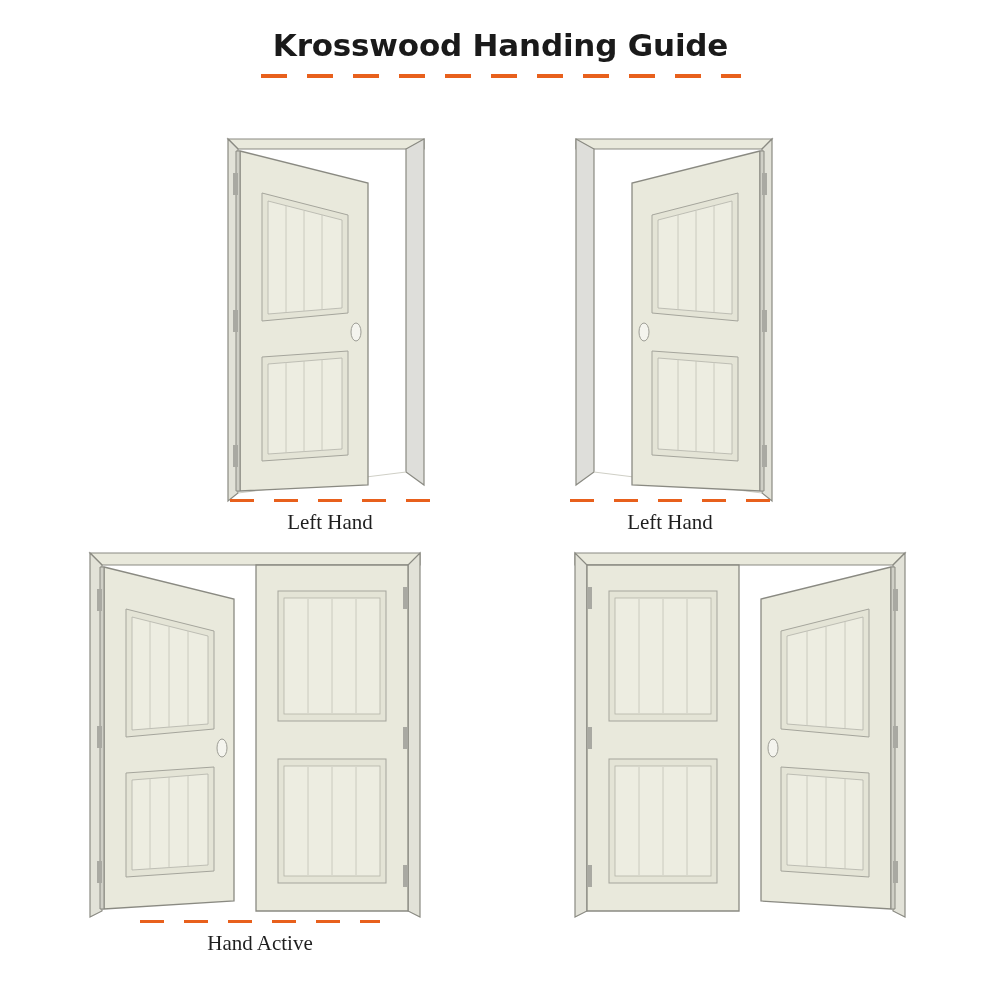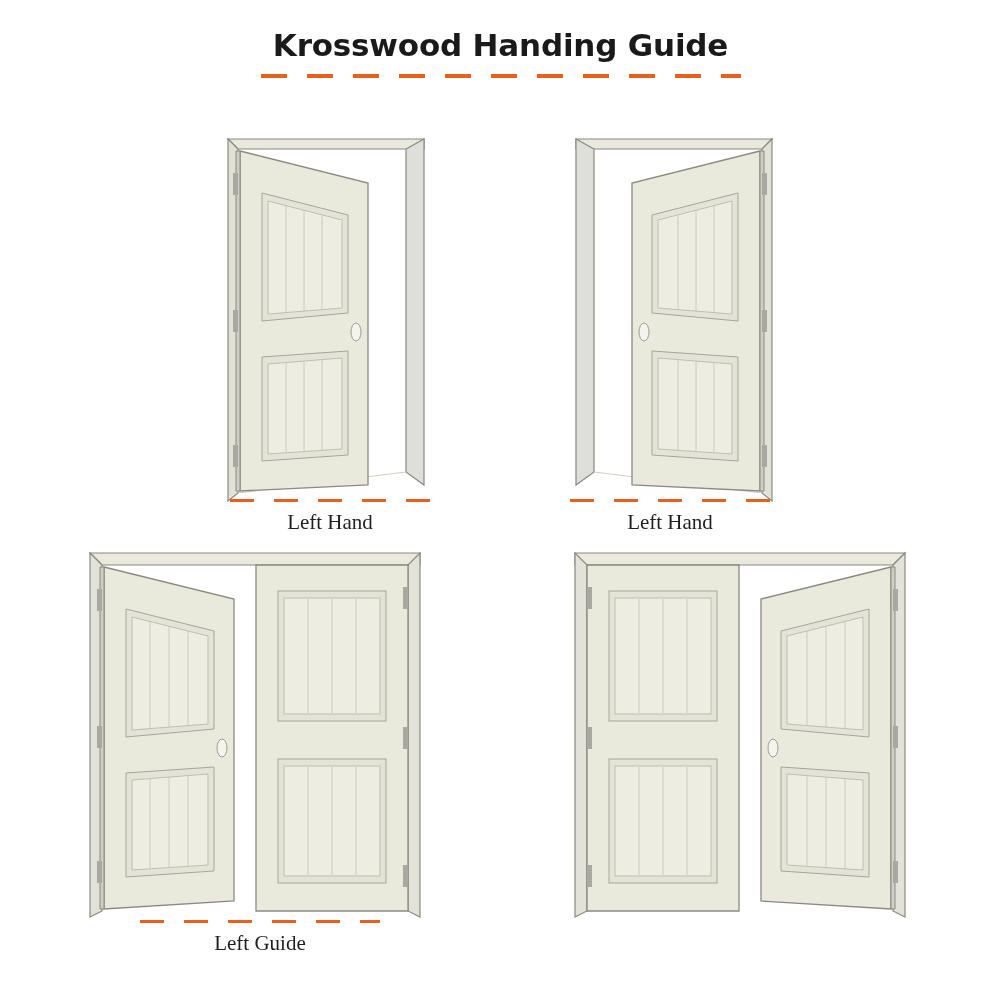--- a/index.html
+++ b/index.html
@@ -225,21 +225,21 @@
 
         <rect x="27" y="46" width="5" height="22" fill="#a9a9a2"></rect>
         <rect x="27" y="183" width="5" height="22" fill="#a9a9a2"></rect>
         <rect x="27" y="318" width="5" height="22" fill="#a9a9a2"></rect>
       </g>
     </svg>
   </div>
 
   <div class="caption-wrap" style="left:70px; top:908px; width:380px;">
     <div class="dash-rule short" style="width:240px;"></div>
-    <div class="caption">Left Guide</div>
+    <div class="caption">Hand Active</div>
   </div>
 
   <div class="cell" style="left:545px; top:543px;">
     <svg width="380" height="375" viewBox="0 0 380 375">
       <g>
         <polygon points="30,10 360,10 348,22 30,22" fill="#e9e9dc" stroke="#8a8a82" stroke-width="1.2"></polygon>
         <polygon points="30,10 30,374 42,368 42,22" fill="#e2e2d8" stroke="#8a8a82" stroke-width="1.2"></polygon>
         <polygon points="360,10 348,22 348,368 360,374" fill="#e2e2d8" stroke="#8a8a82" stroke-width="1.2"></polygon>
       </g>
 

